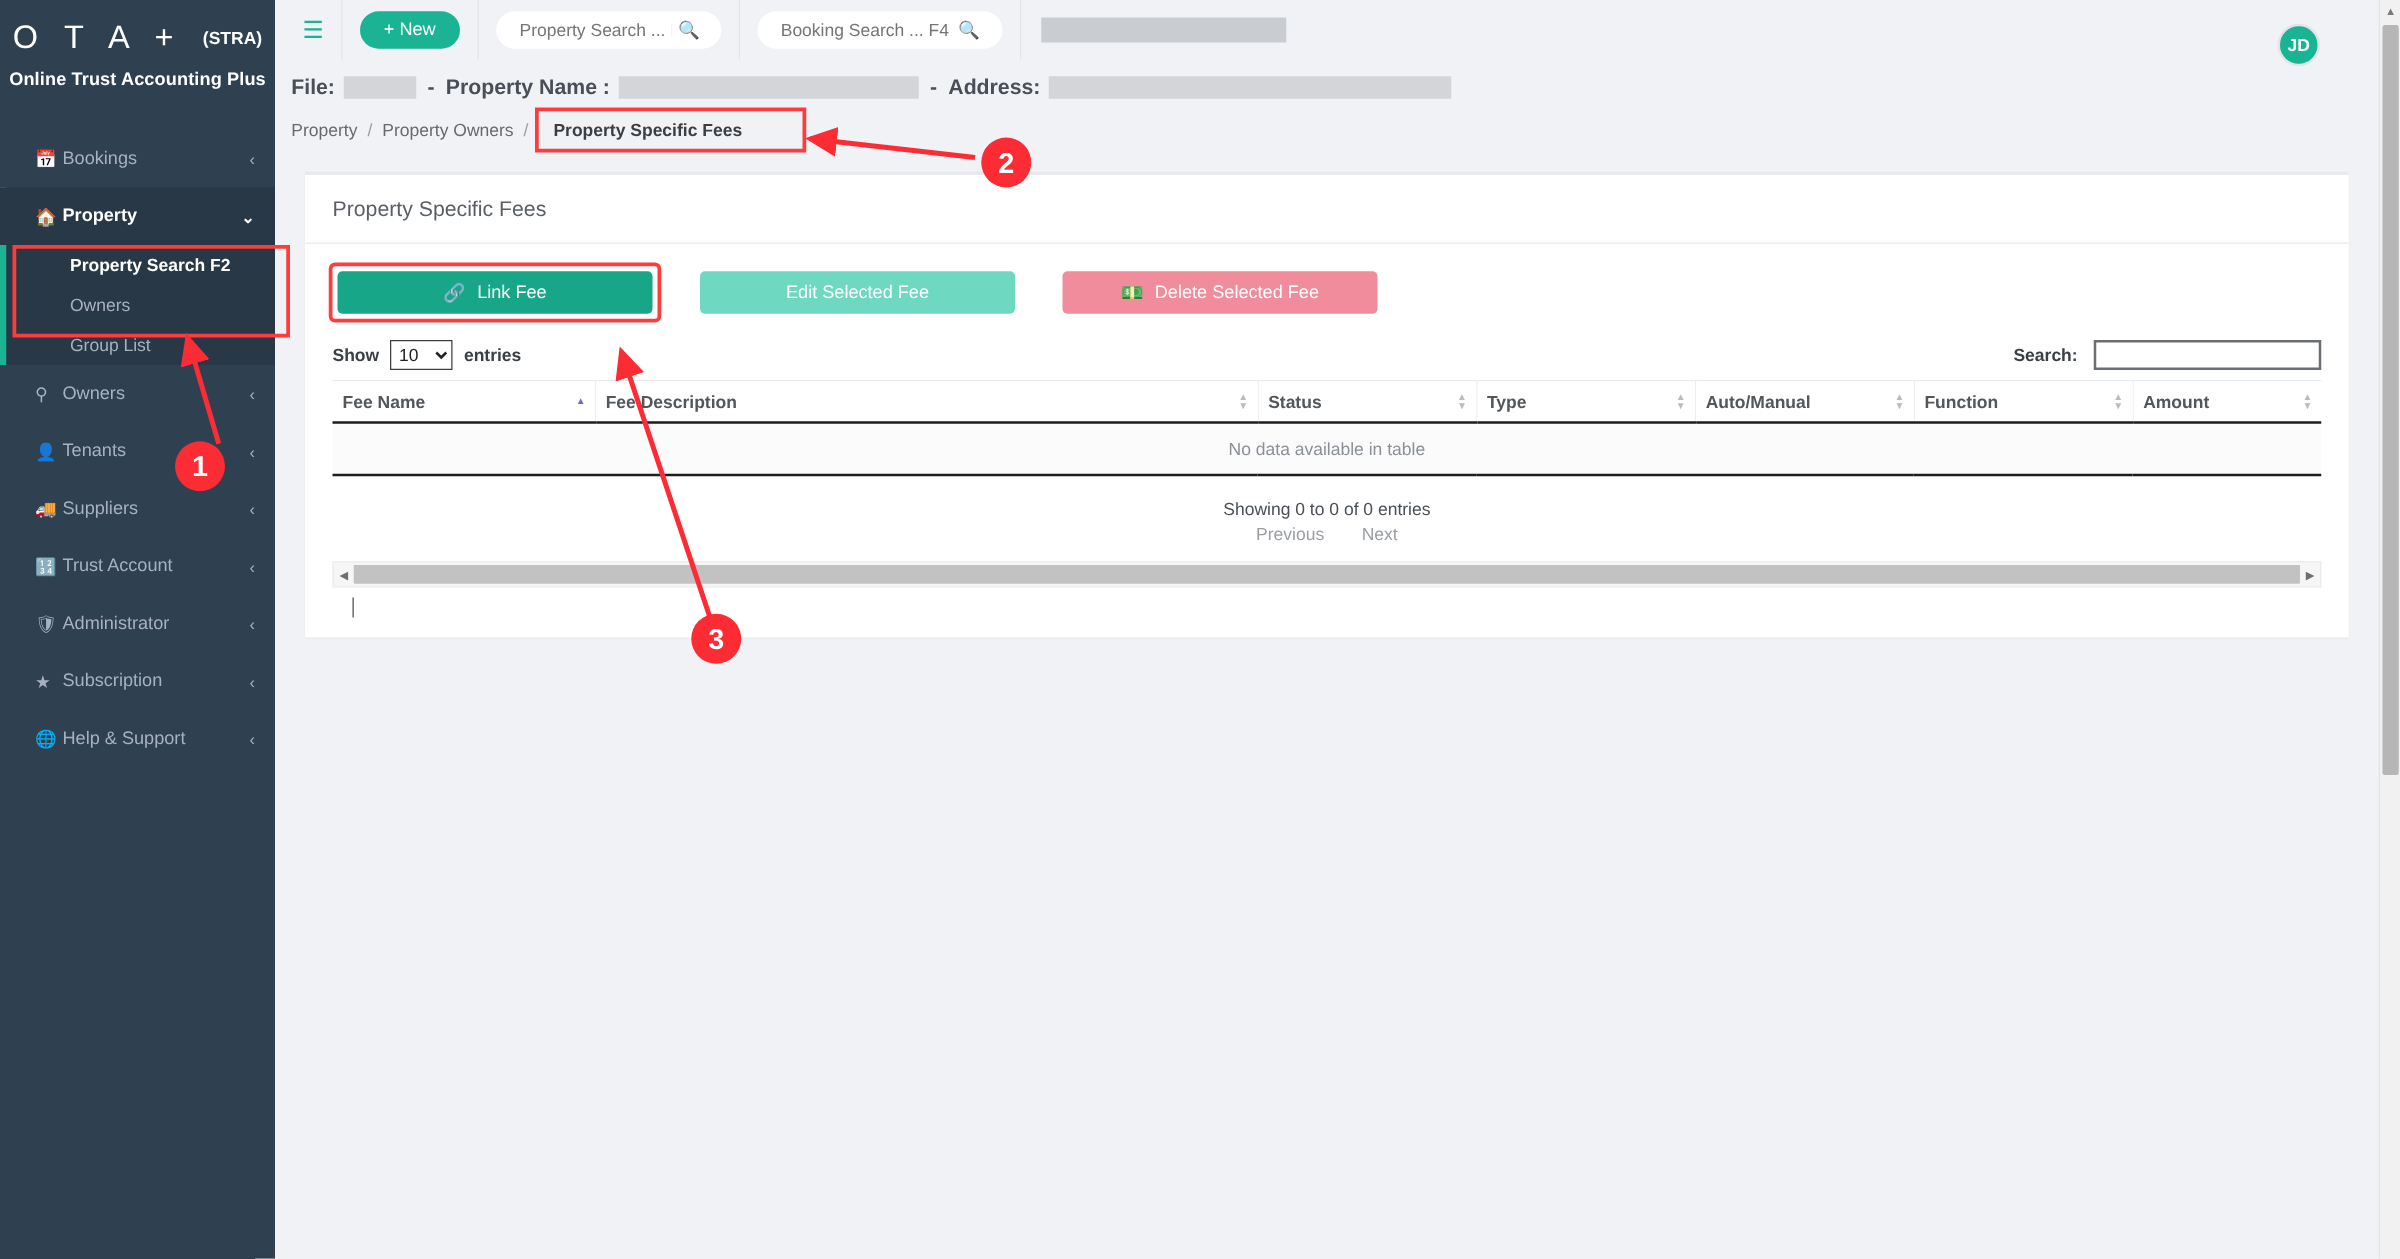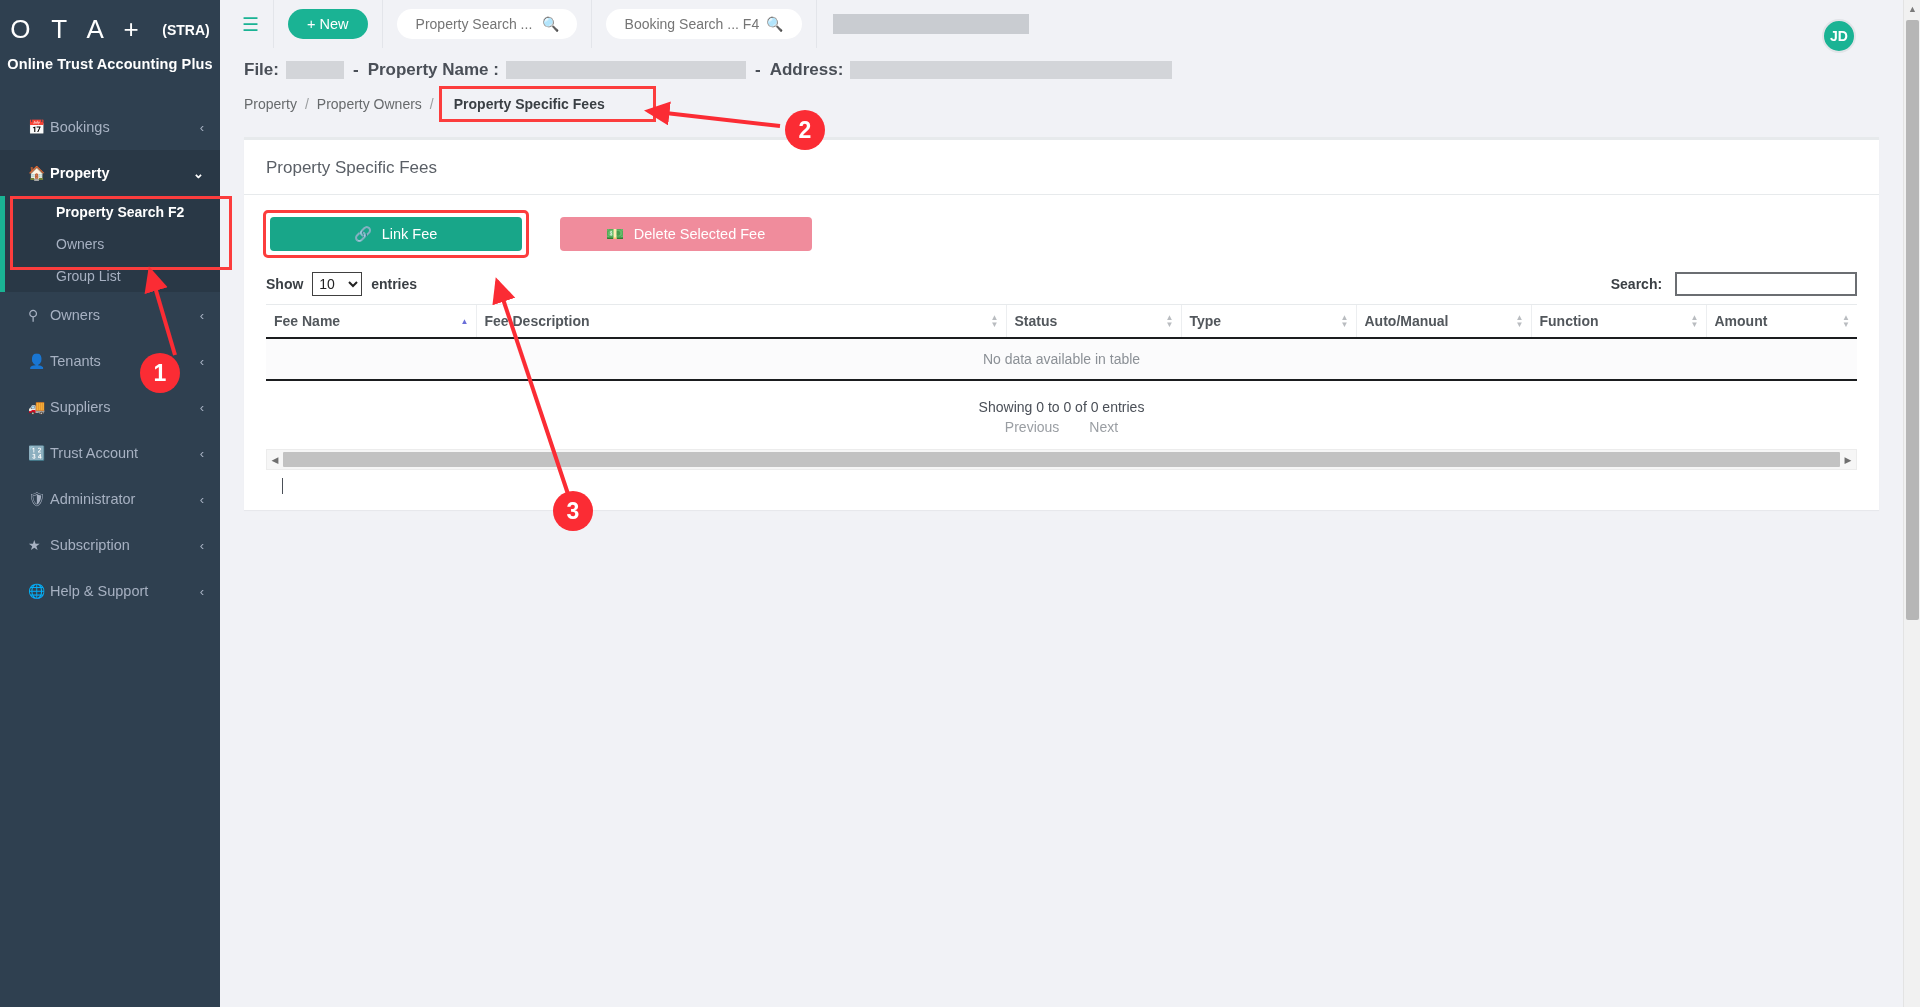--- a/index.html
+++ b/index.html
@@ -113,21 +113,21 @@
     background:#b6b6b6; border-radius:2px;
   }
   #vscroll .varrow {
     position:absolute; left:0; width:17px; height:18px;
     color:#7a7a7a; font-size:9px; text-align:center; line-height:18px;
   }
 
   
   #content { position:absolute; left:220px; top:48px; right:17px; bottom:0; }
 
-  .page-head { padding:12px 24px 0 24px; }
+  .page-head { padding:12px 24px 0 13px; }
   .file-line {
     display:flex; align-items:center; font-size:17px; color:#4a4f57;
     font-weight:600; white-space:nowrap;
   }
   .file-line .lb { margin-right:7px; }
   .file-line .dash { margin:0 9px; }
   .rd { background:#d3d5d9; height:18px; display:inline-block; }
   .rd-file { width:58px; }
   .rd-name { width:240px; }
   .rd-addr { width:322px; }
@@ -380,20 +380,25 @@
     <div class="card-body">
 
       <div class="btnrow">
         <div class="btn-wrap-hl">
           <button class="abtn green">
             <span>🔗</span>
             <span>Link Fee</span>
           </button>
         </div>
         <div style="padding:4px">
+          <button class="abtn teal">
+            <span>Edit Selected Fee</span>
+          </button>
+        </div>
+        <div style="padding:4px">
           <button class="abtn pink">
             <span>💵</span>
             <span>Delete Selected Fee</span>
           </button>
         </div>
       </div>
 
       <div class="dt-top">
         <div class="dt-len">
           <span>Show</span>

